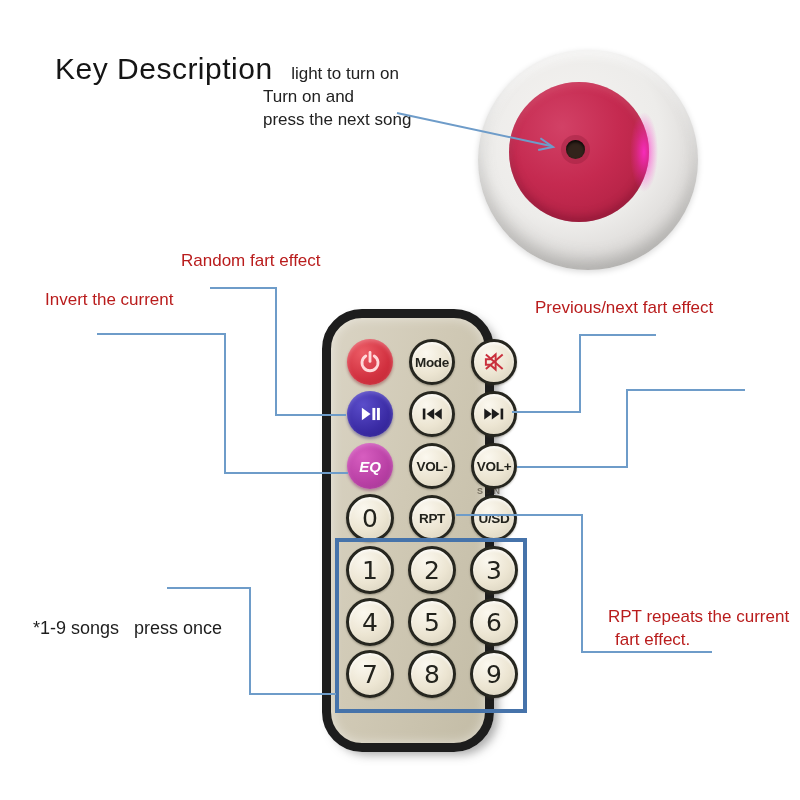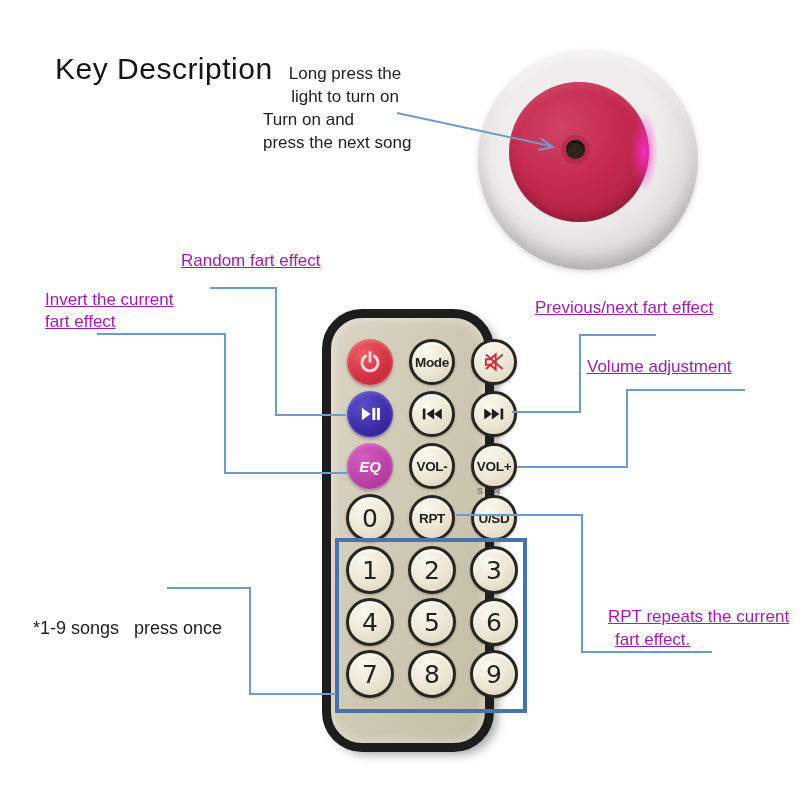--- a/index.html
+++ b/index.html
@@ -5,21 +5,21 @@
   html,body{margin:0;padding:0;background:#ffffff;}
   .canvas{
     position:relative;width:800px;height:800px;background:#ffffff;overflow:hidden;
     font-family:"Liberation Sans", sans-serif;color:#1f1f1f;
   }
   
   .title{position:absolute;left:55px;top:52px;font-size:30px;font-weight:500;
          letter-spacing:.5px;color:#151515;}
   .cap{position:absolute;left:263px;top:62px;width:164px;font-size:17px;line-height:23px;color:#222;}
   .cap .cap-c{text-align:center;}
-  .lbl{position:absolute;font-size:17px;line-height:22px;color:#a21caf;text-decoration:underline;}
+  .lbl{position:absolute;font-size:17px;line-height:22px;color:#b91c1c;}
   .digital{position:absolute;left:33px;top:563px;font-size:18px;line-height:24px;
            color:#1d1d1d;white-space:pre;}
   .digital .gap5{margin-top:5px;}
   .rpt-l2{padding-left:7px;}
 
   
   .device{position:absolute;left:478px;top:50px;width:220px;height:220px;border-radius:50%;
     background:radial-gradient(circle at 42% 38%, #f5f3f1 0%, #edecea 48%, #e0dedc 66%,
                #cac8c6 82%, #b0aeac 93%, #999795 100%);
     box-shadow:0 2px 6px rgba(0,0,0,.15), inset 0 -10px 16px rgba(110,108,105,.35),
@@ -64,21 +64,20 @@
   .callouts{position:absolute;left:0;top:0;width:800px;height:800px;pointer-events:none;}
 </style>
 </head>
 <body>
 
 <div class="canvas">
 
   <div class="title">Key Description</div>
 
   <div class="cap">
-    <div class="cap-c">Long press the</div>
     <div class="cap-c">light to turn on</div>
     <div>Turn on and</div>
     <div>press the next song</div>
   </div>
 
   <div class="device">
     <div class="device-red"></div>
     <div class="device-glow"></div>
     <div class="device-hole"></div>
   </div>
@@ -147,26 +146,24 @@
         <div class="btn ring digit">9</div>
       </div>
     <div class="marking">SDN</div>
     <div class="numpad-box"></div>
   </div>
 
   <div class="lbl" style="left:181px;top:250px;">Random fart effect</div>
 
   <div class="lbl" style="left:45px;top:289px;">
     <div>Invert the current</div>
-    <div>fart effect</div>
   </div>
 
   <div class="lbl" style="left:535px;top:297px;text-align:center;">Previous/next fart effect</div>
 
-  <div class="lbl" style="left:587px;top:356px;">Volume adjustment</div>
 
   <div class="lbl" style="left:608px;top:605px;line-height:23px;">
     <div>RPT repeats the current</div>
     <div class="rpt-l2">fart effect.</div>
   </div>
 
   <div class="digital">
     <div class="gap5">*1-9 songs   press once</div>
     
     

